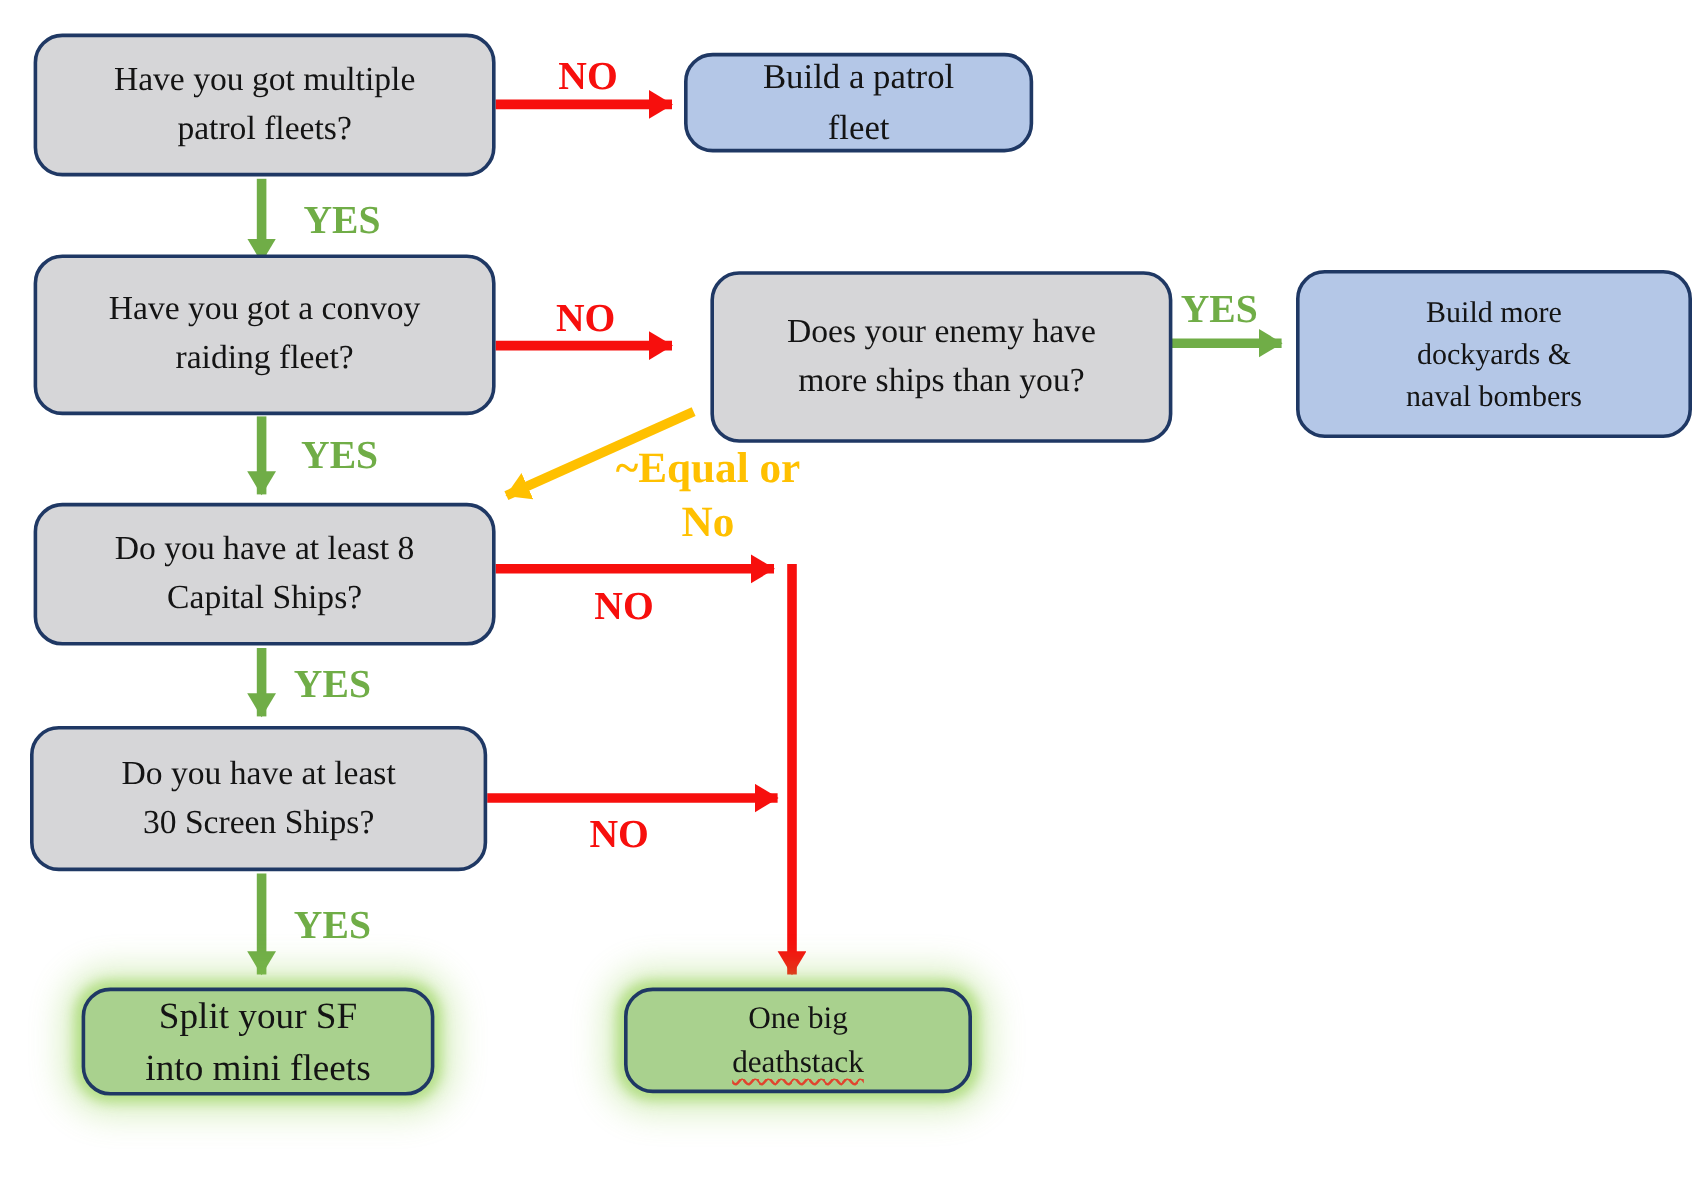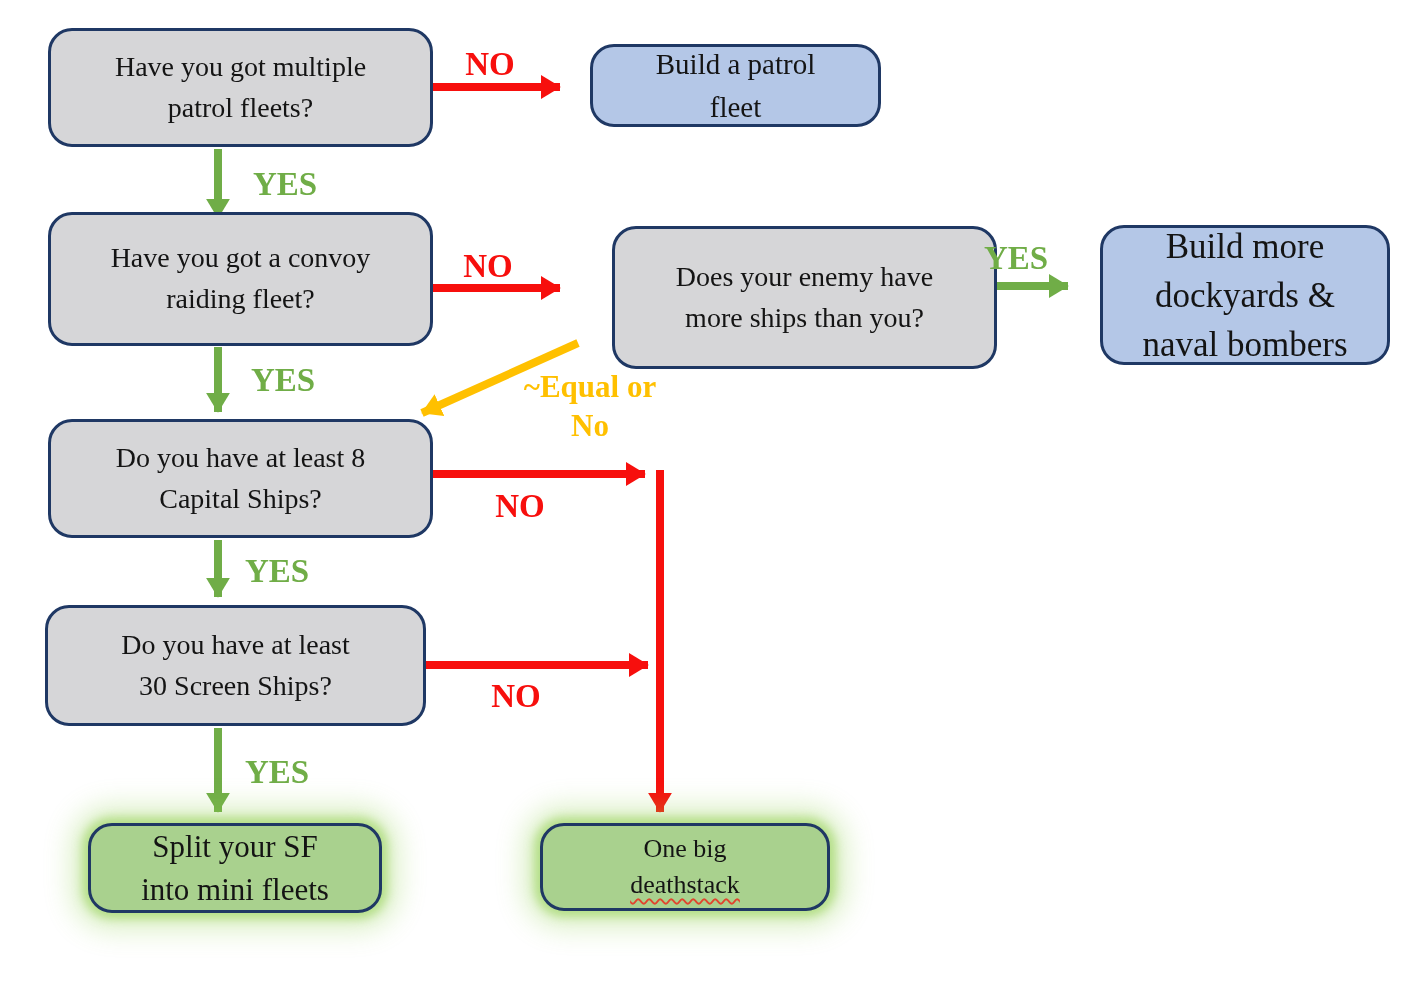--- a/index.html
+++ b/index.html
@@ -22,21 +22,20 @@
     position:absolute;
     border:3px solid var(--navy);
     border-radius:24px;
     display:flex;
     align-items:center;
     justify-content:center;
     text-align:center;
     color:var(--text);
     font-size:28px;
     line-height:1.45;
-    margin-left:20px;
   }
   .node .node-text{white-space:pre-line;}
   .gray{background:var(--gray-fill);}
   .blue{background:var(--blue-fill);}
   .greenbox{
     background:var(--green-fill);
     box-shadow:0 0 10px 6px rgba(146,208,80,.55), 0 0 26px 18px rgba(146,208,80,.30);
   }
 
   .edge-label{
@@ -112,21 +111,21 @@
   <div class="node gray" style="left:28px;top:212px;width:385px;height:134px">
     <span class="node-text">Have you got a convoy
 raiding fleet?</span>
   </div>
 
   <div class="node gray" style="left:592px;top:226px;width:385px;height:143px">
     <span class="node-text">Does your enemy have
 more ships than you?</span>
   </div>
 
-  <div class="node blue" style="left:1080px;top:225px;width:290px;height:140px;font-size:35px;line-height:1.4">
+  <div class="node blue" style="left:1080px;top:225px;width:330px;height:140px;font-size:25px;line-height:1.4">
     <span class="node-text">Build more
 dockyards &amp;
 naval bombers</span>
   </div>
 
   <div class="node gray" style="left:28px;top:419px;width:385px;height:119px">
     <span class="node-text">Do you have at least 8
 Capital Ships?</span>
   </div>
 
@@ -148,21 +147,21 @@
   </div>
 
   <div class="edge-label lbl-red" style="left:440px;top:44px;width:100px">NO</div>
 
   <div class="edge-label lbl-green" style="left:235px;top:164px;width:100px">YES</div>
 
   <div class="edge-label lbl-red" style="left:438px;top:246px;width:100px">NO</div>
 
   <div class="edge-label lbl-green" style="left:966px;top:238px;width:100px">YES</div>
 
-  <div class="edge-label lbl-yellow" style="left:495px;top:368px;width:190px;font-size:31px">~Equal or
+  <div class="edge-label lbl-yellow" style="left:495px;top:368px;width:190px;font-size:36px">~Equal or
 No</div>
 
   <div class="edge-label lbl-green" style="left:233px;top:360px;width:100px">YES</div>
 
   <div class="edge-label lbl-red" style="left:470px;top:486px;width:100px">NO</div>
 
   <div class="edge-label lbl-green" style="left:227px;top:551px;width:100px">YES</div>
 
   <div class="edge-label lbl-red" style="left:466px;top:676px;width:100px">NO</div>
 

